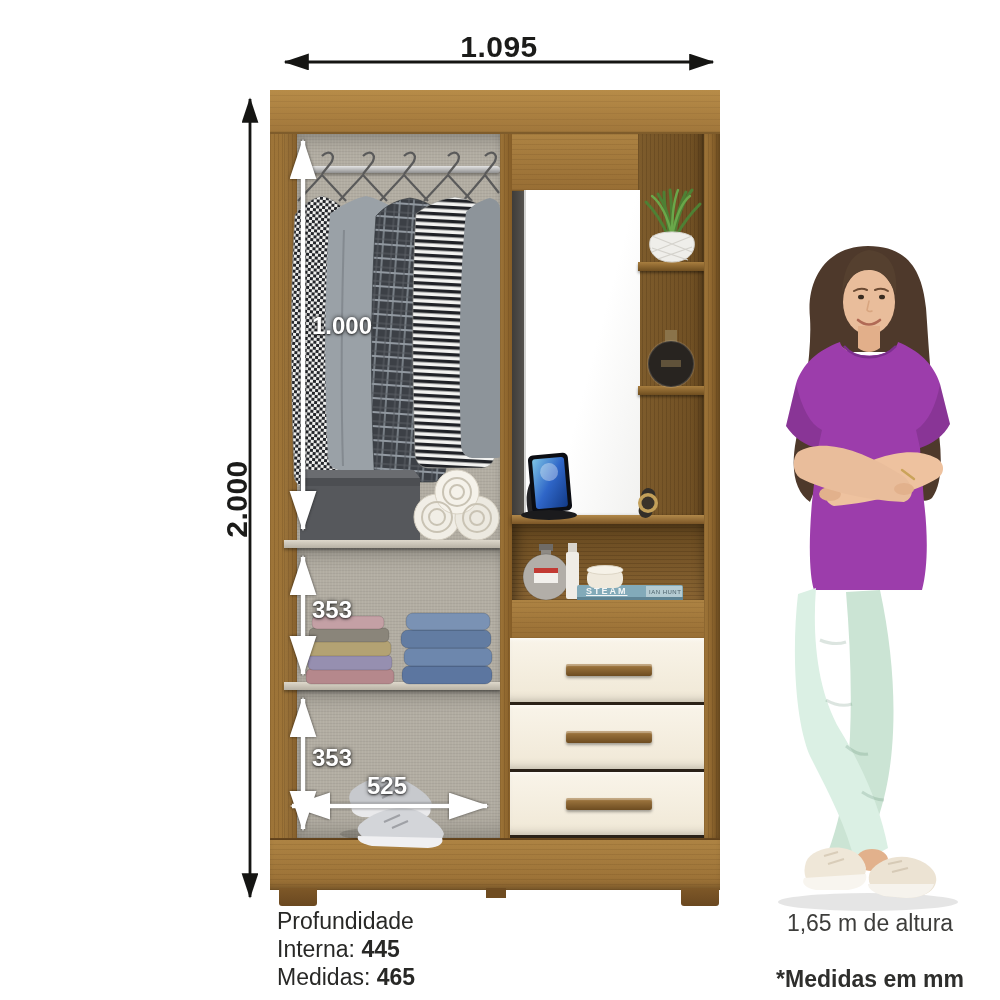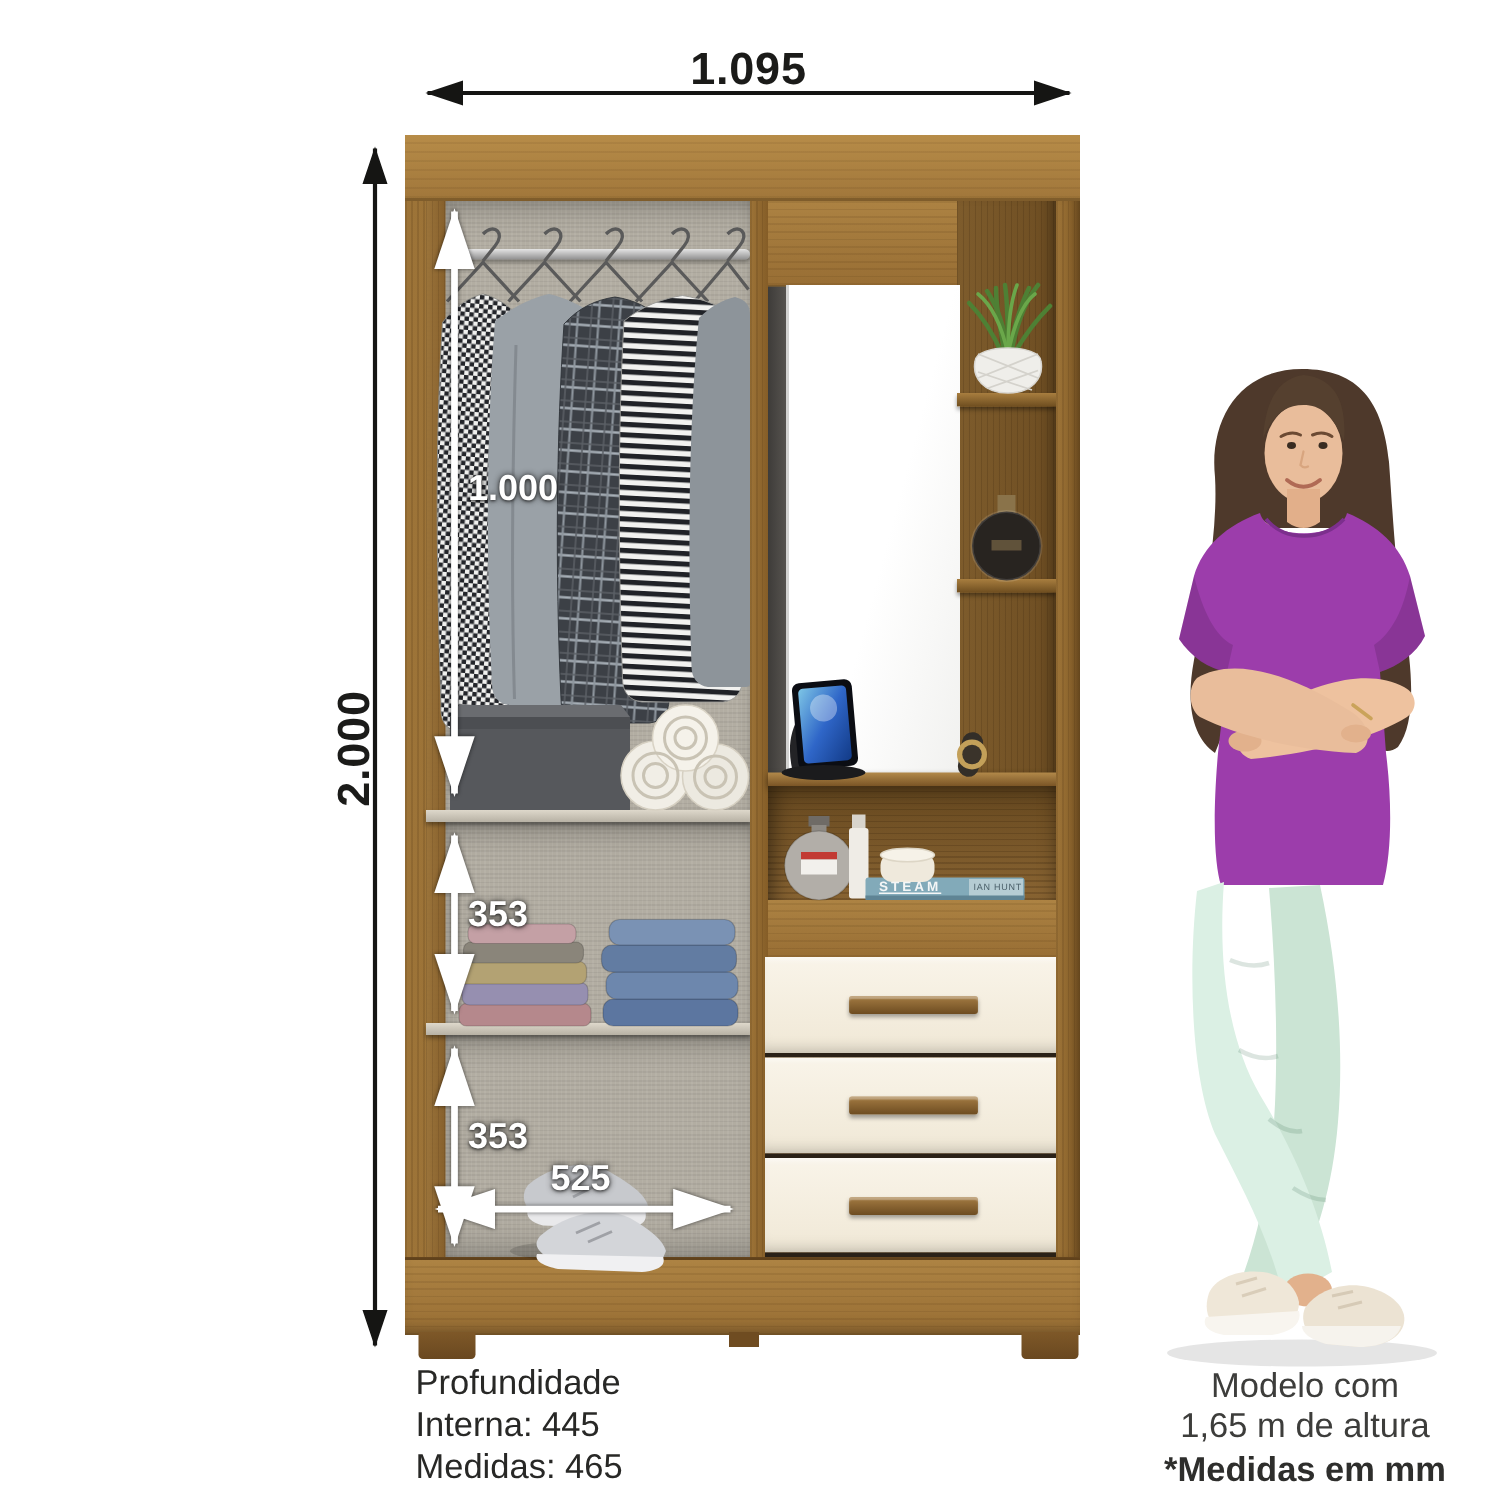--- a/index.html
+++ b/index.html
@@ -71,21 +71,21 @@
   .dim-left{left:167px;top:482px;width:140px;font-size:30px;transform:rotate(-90deg);}
   .dim-white{color:#fff;font-size:24px;font-weight:700;text-align:center;
              text-shadow:0 0 4px rgba(35,35,35,.95),0 1px 2px rgba(0,0,0,.65);}
   .dw-hang{left:282px;top:312px;width:120px;}
   .dw-s1{left:272px;top:596px;width:120px;}
   .dw-s2{left:272px;top:744px;width:120px;}
   .dw-w{left:327px;top:772px;width:120px;}
 
   
   .depth-block{left:277px;top:907px;font-size:23px;line-height:28px;color:#282826;}
-  .depth-block b{font-weight:400;}
+  .depth-block b{font-weight:700;}
   .model-note{left:760px;top:910px;width:220px;text-align:center;font-size:23px;line-height:27px;color:#3d3d3b;}
   .footnote{left:760px;top:966px;width:220px;text-align:center;font-size:23px;color:#2e2e2c;font-weight:600;}
 
   
   .book-title{left:586px;top:586px;font-size:9px;font-weight:700;color:#f4f6f6;letter-spacing:2px;text-decoration:underline;}
   .book-author{left:649px;top:589px;font-size:6px;color:#4c616b;letter-spacing:.5px;}
 </style>
 </head>
 <body>
 
@@ -335,18 +335,17 @@
   <div class="abs book-title">STEAM</div>
   <div class="abs book-author">IAN HUNT</div>
 
   <div class="abs depth-block">
     <div>Profundidade</div>
     <div><span>Interna: </span><b>445</b></div>
     <div><span>Medidas: </span><b>465</b></div>
   </div>
 
   <div class="abs model-note">
-    <div>Modelo com</div>
     <div>1,65 m de altura</div>
   </div>
   <div class="abs footnote">*Medidas em mm</div>
 
 </div>
 
 </body></html>

